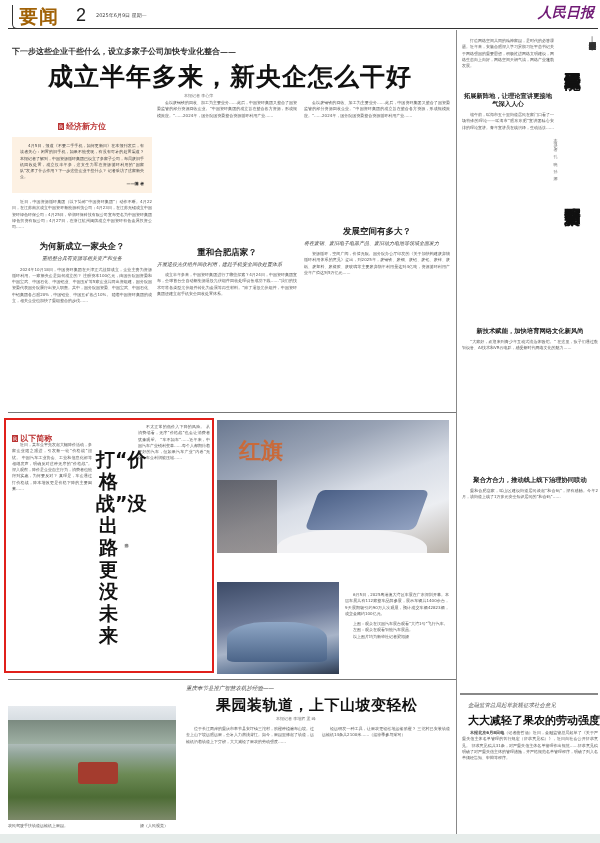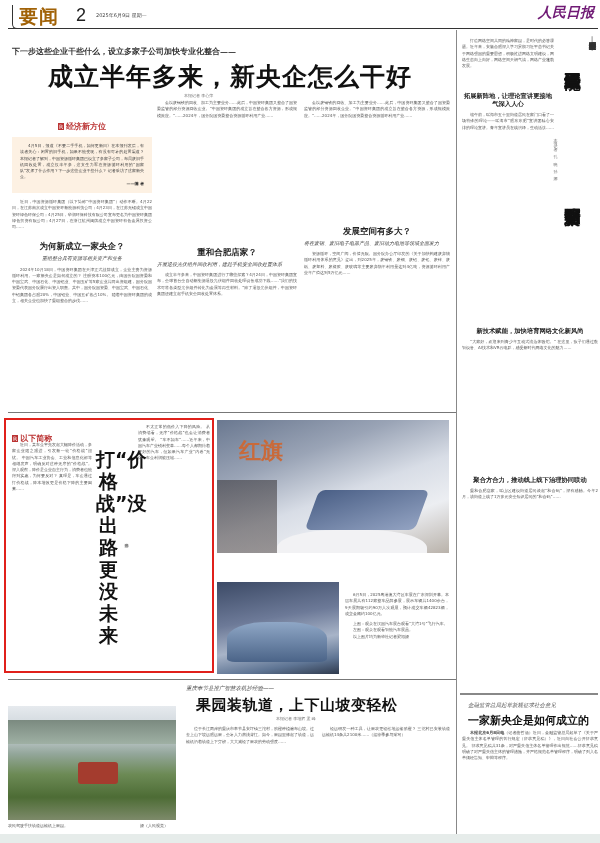--- a/index.html
+++ b/index.html
@@ -120,21 +120,21 @@
 <div class="abs hrule" style="left:8px;top:679px;width:448px;"></div>
 
 <div class="abs photo3" style="left:8px;top:706px;width:168px;height:114px;">
   <div class="abs" style="left:0;top:14px;width:168px;height:24px;background:linear-gradient(180deg,#7b8a80,#9fb0a4);"></div>
   <div class="abs" style="left:70px;top:56px;width:40px;height:22px;background:#a43c2e;border-radius:3px;"></div>
 </div>
 <div class="abs" style="left:8px;top:823px;font-size:4px;color:#555;">农民驾驶手扶轨道运输机上果园。</div>
 <div class="abs" style="left:140px;top:823px;font-size:4px;color:#555;">摄（人民视觉）</div>
 
 <div class="abs serif" style="left:186px;top:685px;font-size:5.5px;color:#555;font-style:italic;">重庆奉节县推广智慧农机抄经验——</div>
-<div class="abs" style="left:196px;top:696px;font-size:15px;font-weight:bold;color:#111;letter-spacing:0.5px;">果园装轨道，上下山坡变轻松</div>
+<div class="abs" style="left:216px;top:696px;font-size:15px;font-weight:bold;color:#111;letter-spacing:0.5px;">果园装轨道，上下山坡变轻松</div>
 <div class="abs byline" style="left:276px;top:716px;">本报记者 李增辉 孟 峰</div>
 <div class="abs small" style="left:186px;top:726px;width:128px;height:100px;overflow:hidden;">
     <p>位于长江两岸的重庆市奉节县安坪镇三沱村，脐橙种植遍布山坡。过去上山下坡运肥运果，全靠人力肩挑背扛。如今，果园里修起了轨道，运输机沿着轨道上下穿梭，大大减轻了果农的劳动强度……</p>
   </div>
 <div class="abs small" style="left:322px;top:726px;width:128px;height:100px;overflow:hidden;">
     <p>轻运研发一种工具，让果农更轻松地运输脐橙？ 三沱村已安装轨道运输机14条共2100米……（据徐季参与采写）</p>
   </div>
 
 <div class="abs small" style="left:462px;top:38px;width:92px;">
     <p>打造网络空间共同的精神家园，是时代的必答课题。近年来，安徽合肥深入学习贯彻习近平总书记关于网络强国的重要思想，积极推进网络文明建设，网络生态向上向好，网络空间天朗气清，网络产业蓬勃发展。</p>
@@ -155,18 +155,18 @@
   </div>
 
 <div class="abs" style="left:462px;top:476px;width:136px;font-size:6.3px;font-weight:bold;color:#222;text-align:center;">聚合方合力，推动线上线下治理协同联动</div>
 <div class="abs small" style="left:462px;top:488px;width:136px;height:198px;overflow:hidden;">
     <p>重和合肥店家，瑶山区建设街道居民谈起“和合码”，深有感触。今年2月，该街道上线了1万多元安全知识居民的“和合码”……</p>
   </div>
 
 <div class="abs hrule" style="left:460px;top:693px;width:138px;height:2px;background:#888"></div>
 
 <div class="abs serif" style="left:468px;top:702px;font-size:5.5px;color:#555;font-style:italic;">金融监管总局起草新规征求社会意见</div>
-<div class="abs" style="left:468px;top:713px;font-size:11px;font-weight:bold;color:#111;">一家新央企是如何成立的</div>
+<div class="abs" style="left:468px;top:713px;font-size:11px;font-weight:bold;color:#111;">大大减轻了果农的劳动强度</div>
 <div class="abs small" style="left:462px;top:730px;width:136px;height:100px;overflow:hidden;">
   <p><span style="font-weight:bold;color:#333">本报北京6月8日电</span><span>（记者曲哲涵）近日，金融监管总局起草了《关于严重失信主体名单管理的暂行规定（征求意见稿）》，近日向社会公开征求意见。 征求意见稿共31条，对严重失信主体名单管理作出规范……征求意见稿明确了对严重失信主体的管理措施，并严格规范名单管理程序，明确了列入名单须经告知、申辩等程序。</span></p>
 </div>
 
 <div class="abs bottomband"></div>
 
 </body></html>

